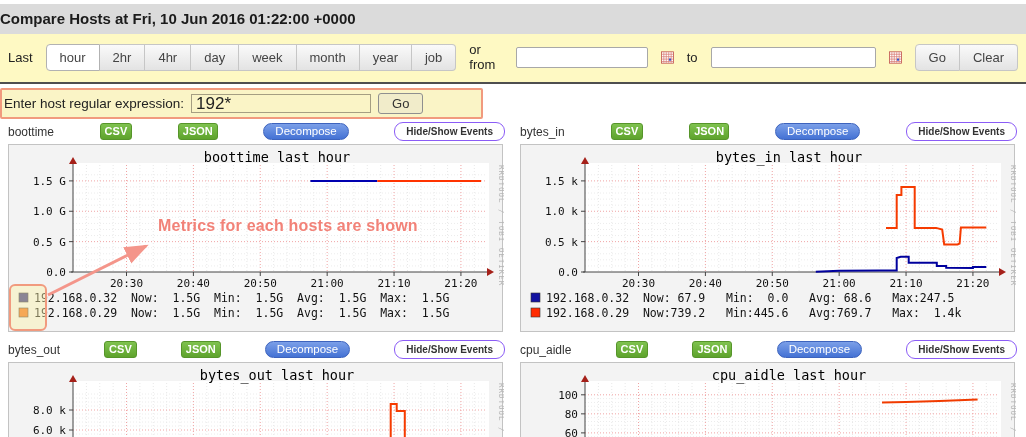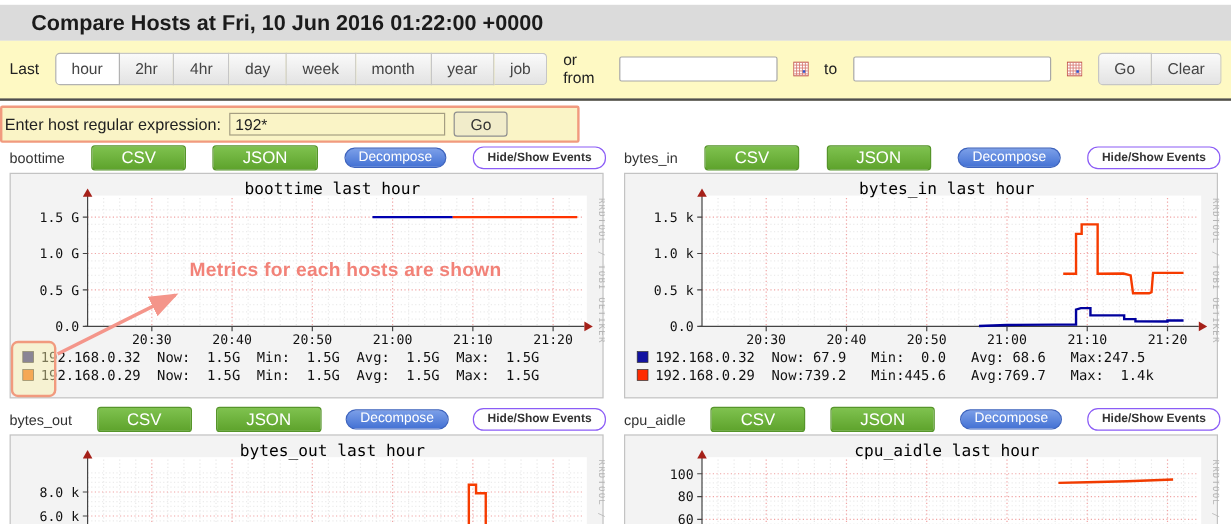--- a/index.html
+++ b/index.html
@@ -6,22 +6,22 @@
   html,body { margin:0; padding:0; }
   body {
     width:1026px; height:437px; overflow:hidden; background:#fff;
     font-family:"Liberation Sans", sans-serif; color:#222;
   }
   .mono { font-family:"DejaVu Sans Mono", monospace; }
 
   
   .header {
     margin-top:4px; height:30px; background:#dbdbdb;
-    line-height:30px; padding-left:26px;
-    font-weight:bold; font-size:18px; color:#1b1b1b;
+    line-height:30px; padding-left:0;
+    font-weight:bold; font-size:15px; color:#1b1b1b;
   }
 
   
   .toolbar {
     display:flex; align-items:center; gap:13px;
     padding:8px 8px 10px 8px; border-bottom:2px solid #4f4f4f;
     font-size:13px; color:#222; background:#fef9c3;
   }
   .seg-group { display:inline-flex;justify-content:center; }
   .seg {
@@ -38,38 +38,38 @@
 
   
   .regex-row {
     margin:4px 0 1px 0; width:483px;
     background:#faf4c6; border:2px solid #f19a7e; border-radius:2px;
     display:flex; align-items:center; gap:7px; padding:3px 2px;
     font-size:13.5px; color:#222;
   }
   .regex-input {
     width:180px; height:19px; background:#faf4c6;
-    border:1px solid #a59e82; font-size:13px; padding:1px 4px; color:#222;
+    border:1px solid #a59e82; font-size:17px; padding:1px 4px; color:#222;
   }
   .regex-go {
     background:#f1ecca; border:1px solid #8f8f8f; border-radius:3px;
     padding:2px 13px; font-size:13px; color:#333; font-family:inherit; cursor:pointer;
   }
 
   
   .grid {
     display:grid; grid-template-columns:497px 497px;
     column-gap:15px; row-gap:8px; padding:2px 8px 0 8px;
   }
   .g-head { display:flex; align-items:center; gap:5px; height:19px; margin-bottom:3px;justify-content:space-between; }
   .g-label { font-size:12px; color:#333; }
   .btn-green {
     background:linear-gradient(#7fc24f,#5ea32c); border:1px solid #56952a;
-    border-radius:3px; color:#fff; font-size:14px; font-weight:normal;
-    padding:1px 24px 2px; font-family:inherit; cursor:pointer;
+    border-radius:3px; color:#fff; font-size:11px; font-weight:bold;
+    padding:1px 4px 2px; font-family:inherit; cursor:pointer;
   }
   .btn-blue {
     background:linear-gradient(#7b9fe8,#4472d4); border:1px solid #3d63bd;
     border-radius:10px; color:#fff; font-size:11.5px;
     padding:1px 11px 2px; font-family:inherit; cursor:pointer;
   }
   .btn-events {
     background:#fff; border:1px solid #8b5cf6; border-radius:9px;
     color:#333; font-size:10px; font-weight:bold;
     padding:3px 11px; font-family:inherit; cursor:pointer;

